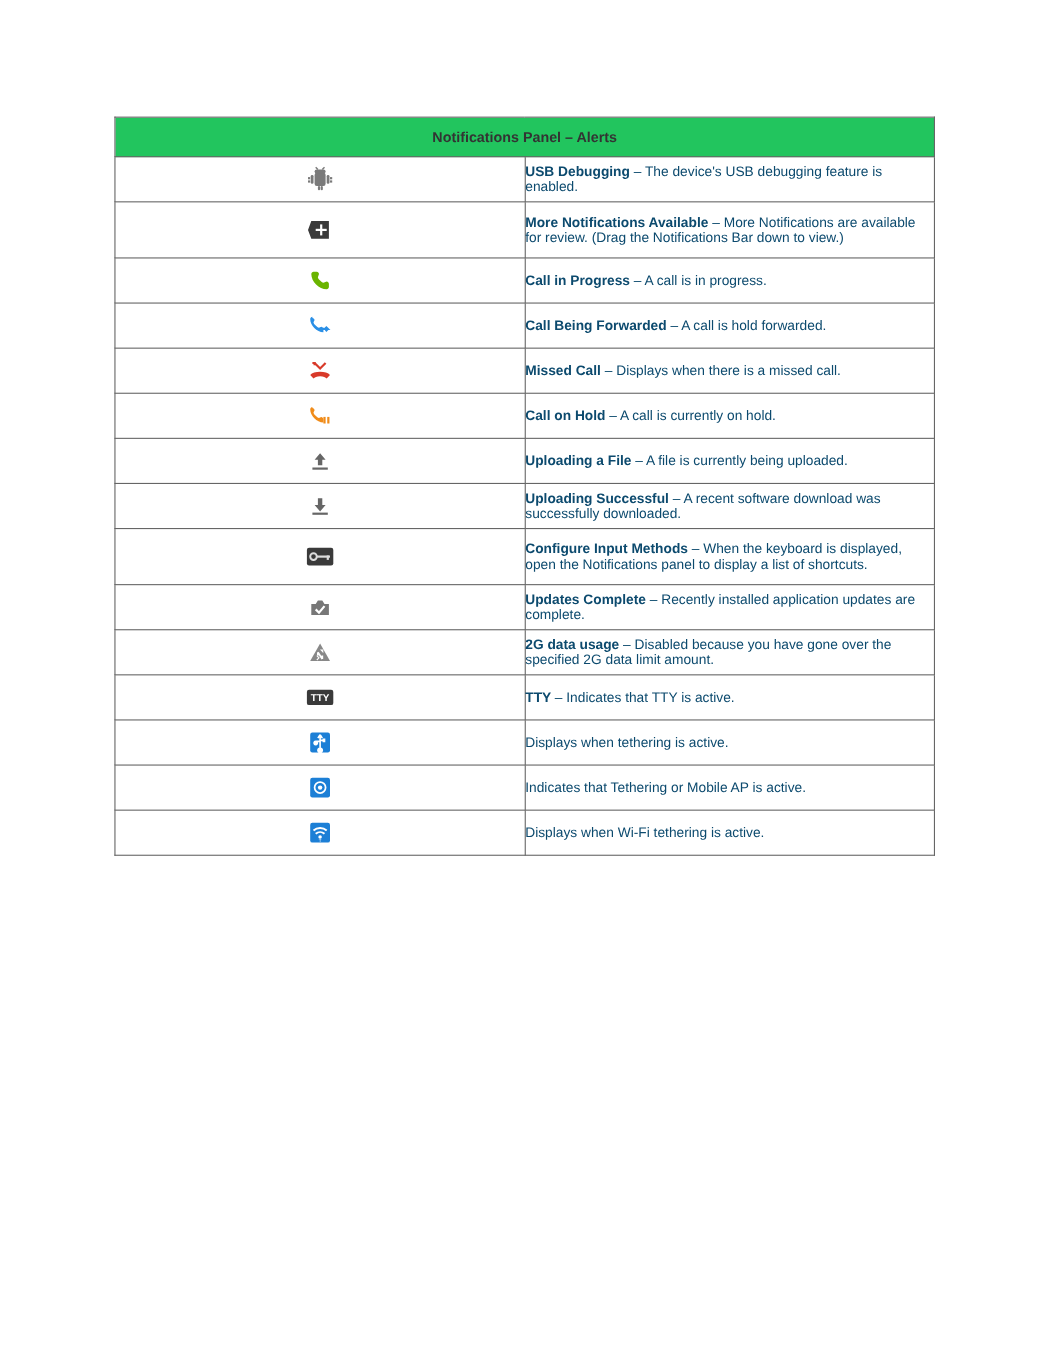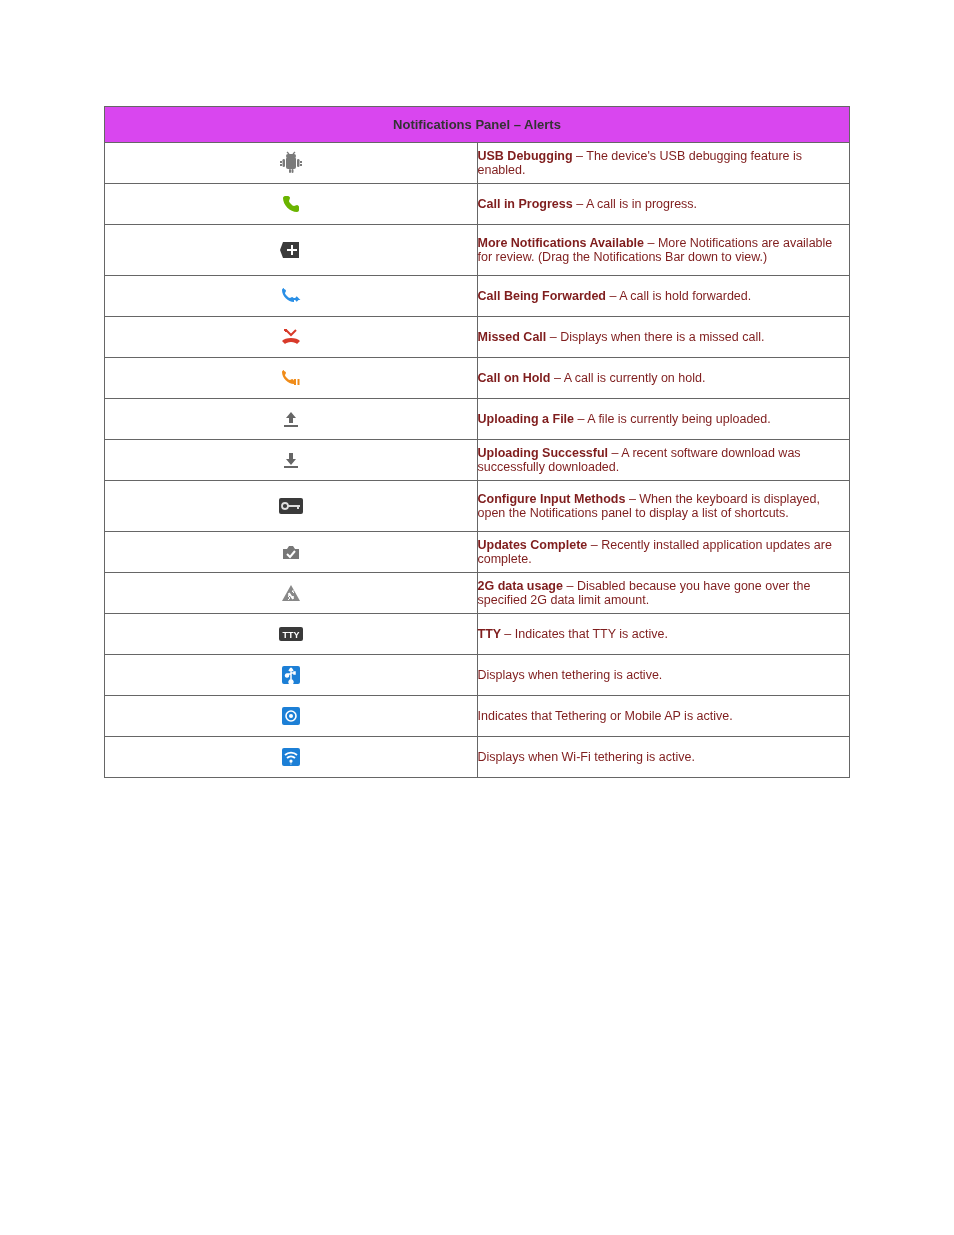--- a/index.html
+++ b/index.html
@@ -16,21 +16,21 @@
     box-sizing: border-box;
     padding: 106px 104px 40px 104px;
     position: relative;
   }
   table.icon-table {
     width: 100%;
     border-collapse: collapse;
     table-layout: fixed;
   }
   table.icon-table th.header {
-    background: #d946ef;
+    background: #22c55e;
     color: #333;
     font-weight: bold;
     font-size: 13px;
     text-align: center;
     padding: 10px 8px;
     border: 1px solid #666;
   }
   table.icon-table td {
     border: 1px solid #666;
     padding: 0;
@@ -41,21 +41,21 @@
     width: 66px;
     height: 40px;
     text-align: center;
     vertical-align: middle;
     background: #fff;
   }
   td.desc-cell {
     height: 40px;
     padding: 0 10px;
     font-size: 12.5px;
-    color: #7f1d1d;
+    color: #0c4a6e;
   }
   td.desc-tall {
     height: 50px;
   }
   .bold { font-weight: bold; }
   .icon-svg {
     display: inline-block;
     vertical-align: middle;
   }
   .page-num {
@@ -102,38 +102,38 @@
           </svg>
         </td>
         <td class="desc-cell">
           <span class="bold">USB Debugging </span><span>– </span><span>The device's USB debugging feature is enabled.</span>
         </td>
       </tr>
 
       <tr>
         <td class="icon-cell">
           <svg class="icon-svg" width="22" height="22" viewBox="0 0 22 22">
-            <path d="M5 3 c-1 0 -2 1 -2 2 c0 7 7 14 14 14 c1 0 2 -1 2 -2 l0 -3 c0 -1 -1 -2 -2 -2 l-3 1 c-1 0 -2 -1 -3 -2 c-1 -1 -2 -2 -2 -3 l1 -3 c0 -1 -1 -2 -2 -2 z" fill="#6ab400"></path>
-          </svg>
-        </td>
-        <td class="desc-cell">
-          <span class="bold">Call in Progress </span><span>– </span><span>A call is in progress.</span>
-        </td>
-      </tr>
-
-      <tr>
-        <td class="icon-cell">
-          <svg class="icon-svg" width="22" height="22" viewBox="0 0 22 22">
             <path d="M3 3 h16 v16 h-16 z M3 3 L0 11 L3 19" fill="#3a3a3a"></path>
             <rect x="7" y="10" width="10" height="2" fill="#fff"></rect>
             <rect x="11" y="6" width="2" height="10" fill="#fff"></rect>
           </svg>
         </td>
         <td class="desc-cell desc-tall">
           <span class="bold">More Notifications Available </span><span>– </span><span>More Notifications are available for review. (Drag the Notifications Bar down to view.)</span>
+        </td>
+      </tr>
+
+      <tr>
+        <td class="icon-cell">
+          <svg class="icon-svg" width="22" height="22" viewBox="0 0 22 22">
+            <path d="M5 3 c-1 0 -2 1 -2 2 c0 7 7 14 14 14 c1 0 2 -1 2 -2 l0 -3 c0 -1 -1 -2 -2 -2 l-3 1 c-1 0 -2 -1 -3 -2 c-1 -1 -2 -2 -2 -3 l1 -3 c0 -1 -1 -2 -2 -2 z" fill="#6ab400"></path>
+          </svg>
+        </td>
+        <td class="desc-cell">
+          <span class="bold">Call in Progress </span><span>– </span><span>A call is in progress.</span>
         </td>
       </tr>
 
 
       <tr>
         <td class="icon-cell">
           <svg class="icon-svg" width="24" height="22" viewBox="0 0 24 22">
             <path d="M5 3 c-1 0 -2 1 -2 2 c0 6 6 12 12 12 l0 -3 c0 -1 -1 -2 -2 -2 l-2 1 c-1 0 -2 -1 -3 -2 c-1 -1 -2 -2 -2 -3 l1 -2 c0 -1 -1 -2 -2 -2 z" fill="#2a8fe6"></path>
             <path d="M14 14 h5 l-2 -2 m2 2 l-2 2" stroke="#2a8fe6" stroke-width="2" fill="none"></path>
           </svg>

